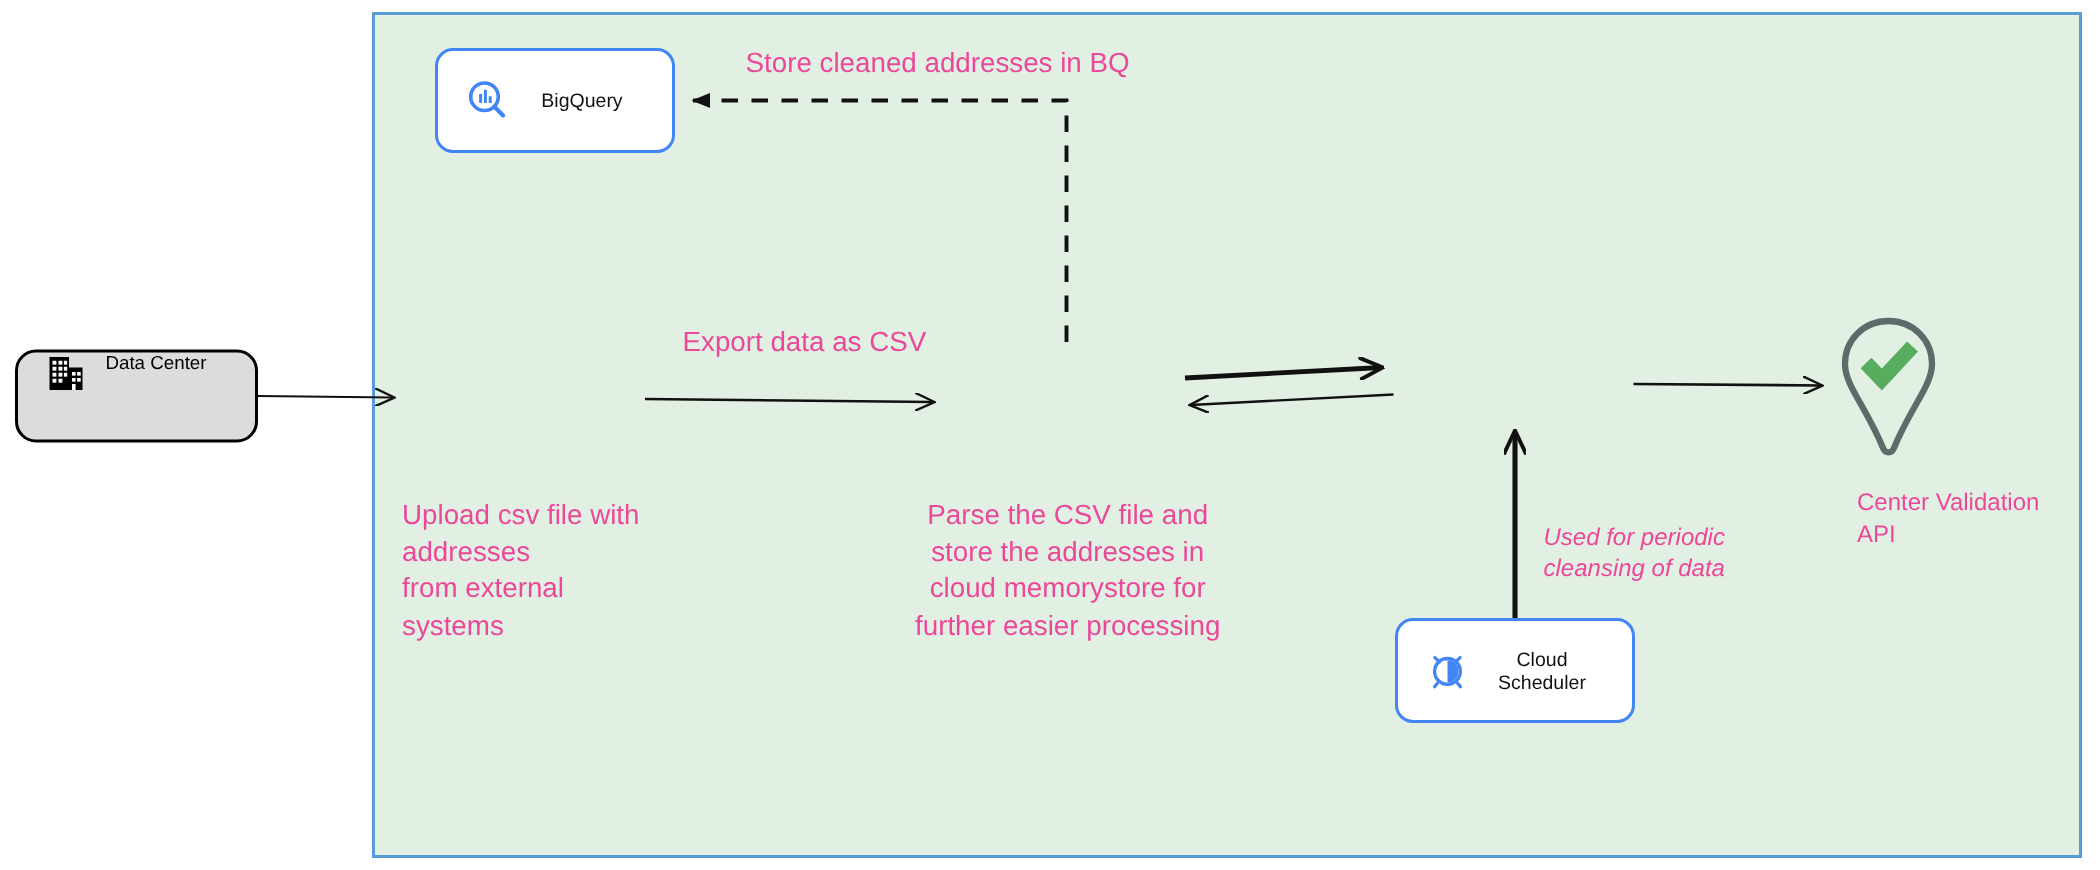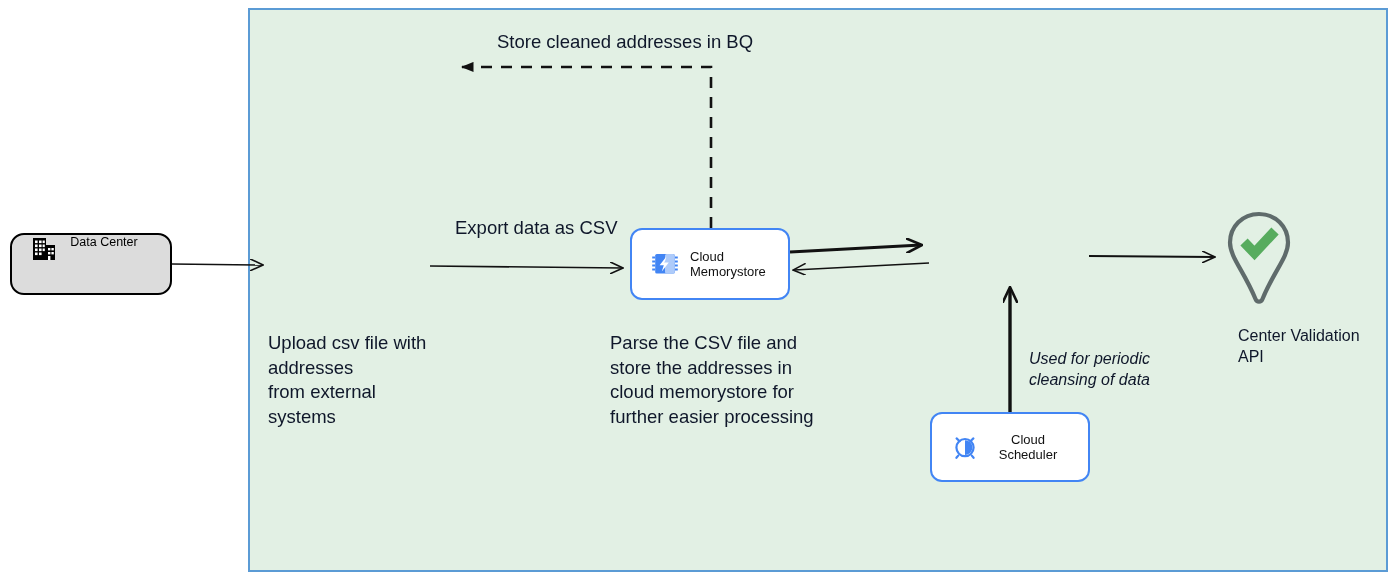--- a/index.html
+++ b/index.html
@@ -89,40 +89,41 @@
   #node-cloudstorage   { left: 270px; top: 230px; width: 160px; height: 70px; }
   #node-memorystore    { left: 630px; top: 228px; width: 160px; height: 72px; }
   #node-cloudrun       { left: 929px; top: 212px; width: 160px; height: 70px; }
   #node-cloudscheduler { left: 930px; top: 412px; width: 160px; height: 70px; }
 
   #node-memorystore .node-label { text-align: left; padding-left: 8px; }
 
   
   .free-text {
     position: absolute;
-    color: #0f172a;
+    color: #ec4899;
     white-space: pre-line;
   }
   #label-store-bq {
     left: 497px; top: 31px;
     font-size: 18.5px;
   }
   #label-export-csv {
     left: 455px; top: 217px;
     font-size: 18.5px;
   }
   #caption-upload {
     left: 268px; top: 331px;
     font-size: 18.5px;
     line-height: 24.6px;
   }
   #caption-parse {
     left: 610px; top: 331px;
     font-size: 18.5px;
     line-height: 24.6px;
+    text-align: center;
   }
   #label-periodic {
     left: 1029px; top: 348px;
     font-size: 16px;
     line-height: 21px;
     font-style: italic;
   }
   #label-address-api {
     left: 1238px; top: 325px;
     font-size: 16px;
@@ -214,43 +215,34 @@
           <rect x="21.4" y="13" width="2.4" height="2.4"></rect>
           <rect x="18" y="17" width="2.4" height="2.4"></rect>
           <rect x="21.4" y="17" width="2.4" height="2.4"></rect>
           <rect x="18" y="21" width="2.4" height="4"></rect>
         </g>
       </svg>
     </span>
     <span class="node-label">Data Center</span>
   </div>
 
-
-
-  <div id="node-memorystore" class="node">
+  <div id="node-bigquery" class="node">
     <span class="node-icon">
-      <svg width="30" height="30" viewBox="0 0 30 30">
-        <g fill="#4285f4">
-          <rect x="2.2" y="7.5" width="3" height="2"></rect>
-          <rect x="2.2" y="11.5" width="3" height="2"></rect>
-          <rect x="2.2" y="15.5" width="3" height="2"></rect>
-          <rect x="2.2" y="19.5" width="3" height="2"></rect>
-          <rect x="24.8" y="7.5" width="3" height="2"></rect>
-          <rect x="24.8" y="11.5" width="3" height="2"></rect>
-          <rect x="24.8" y="15.5" width="3" height="2"></rect>
-          <rect x="24.8" y="19.5" width="3" height="2"></rect>
-        </g>
-        <rect x="5.2" y="5" width="19.6" height="19.6" rx="1.6" fill="#4285f4"></rect>
-        <rect x="15" y="5" width="9.8" height="19.6" rx="1.6" fill="#aecbfa"></rect>
-        <path d="M16.4,7.6 L9.6,16.2 L13.8,16.2 L11.8,22.4 L18.8,13.4 L14.6,13.4 Z" fill="#fff"></path>
+      <svg width="32" height="32" viewBox="0 0 32 32">
+        <circle cx="14" cy="13.5" r="9.2" fill="none" stroke="#4285f4" stroke-width="2.4"></circle>
+        <rect x="10.4" y="11.6" width="2" height="6" fill="#4285f4"></rect>
+        <rect x="13.6" y="8.8" width="2" height="8.8" fill="#4285f4"></rect>
+        <rect x="16.8" y="13.2" width="2" height="4.4" fill="#4285f4"></rect>
+        <line x1="20.6" y1="20.2" x2="26.4" y2="26" stroke="#4285f4" stroke-width="2.8" stroke-linecap="round"></line>
       </svg>
     </span>
-    <span class="node-label">Cloud
-Memorystore</span>
-  </div>
+    <span class="node-label">BigQuery</span>
+  </div>
+
+
 
 
   <div id="node-cloudscheduler" class="node">
     <span class="node-icon">
       <svg width="30" height="30" viewBox="0 0 30 30">
         <circle cx="15" cy="15.6" r="8.6" fill="none" stroke="#4285f4" stroke-width="2.2"></circle>
         <path d="M15,8.2 A7.4,7.4 0 0,1 15,23 Z" fill="#4285f4"></path>
         <line x1="6.6" y1="6.4" x2="9.6" y2="9.2" stroke="#4285f4" stroke-width="2.2" stroke-linecap="round"></line>
         <line x1="23.4" y1="6.4" x2="20.4" y2="9.2" stroke="#4285f4" stroke-width="2.2" stroke-linecap="round"></line>
         <line x1="8.2" y1="23.6" x2="6.4" y2="25.8" stroke="#4285f4" stroke-width="2.2" stroke-linecap="round"></line>

